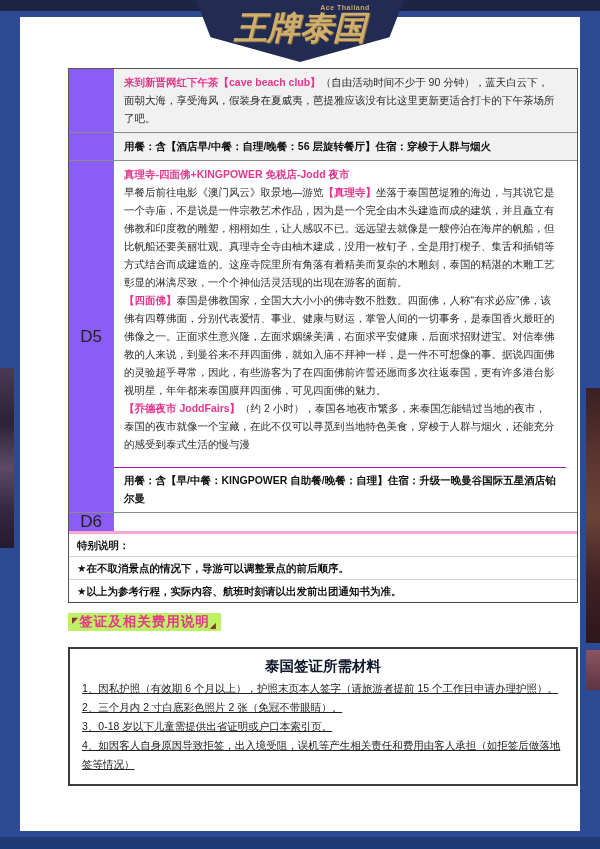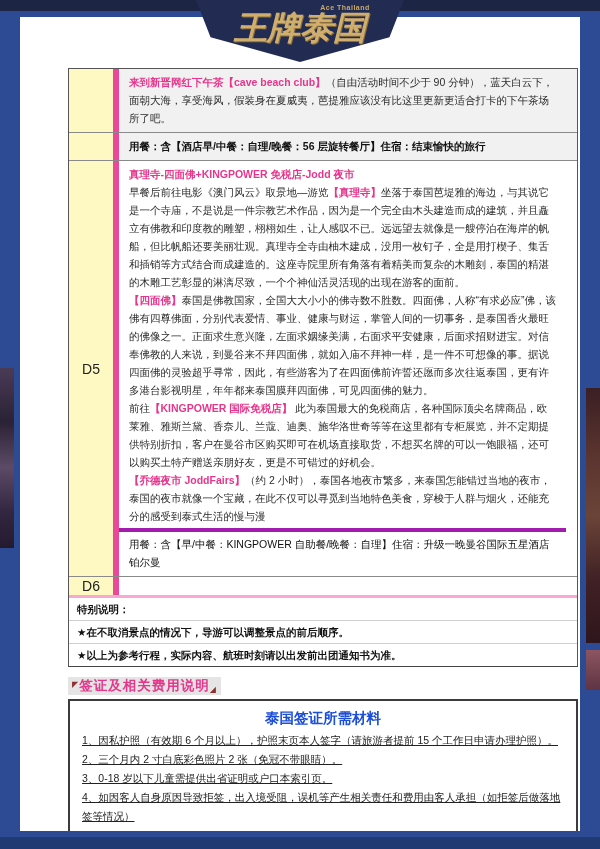--- a/index.html
+++ b/index.html
@@ -36,40 +36,40 @@
   .logo-cn{display:block;color:#cfae6e;font-size:33px;font-weight:bold;font-style:italic;
     font-family:"DejaVu Serif","Liberation Serif",serif;line-height:1;margin-top:0px;
     text-shadow:1px 1px 0 #8a6d3b;}
 
   
   .content{position:absolute;left:48px;top:51px;width:510px;box-sizing:border-box;}
   .tbl{border:1px solid #555;border-bottom:1px solid #444;width:100%;box-sizing:border-box;
     font-size:10.5px;color:#2b2b2b;line-height:18px;}
   .row{display:flex;border-top:1px solid #8a8a8a;}
   .row:first-child{border-top:none;}
-  .daycell{width:44px;flex:0 0 44px;border-right:6px solid #ec4899;display:flex;
-    align-items:center;justify-content:center;font-size:14px;color:#222;background:#fef9c3;}
+  .daycell{width:44px;flex:0 0 44px;border-right:1px solid #ec4899;display:flex;
+    align-items:center;justify-content:center;font-size:17px;color:#222;background:#8b5cf6;}
   .cc{flex:1;padding:4px 21px 5px 10px;box-sizing:border-box;}
   .gray{background:#f1f1f1;}
   .pink{color:#e6368c;font-weight:bold;}
   .mealline{display:flex;font-weight:bold;color:#111;}
-  .d5meal{border-top:4px solid #a21caf;margin:3px -10px 0 -10px;padding:3px 10px 0 10px;
-    font-weight:normal;color:#111;}
+  .d5meal{border-top:1px solid #a21caf;margin:14px -10px 0 -10px;padding:3px 10px 0 10px;
+    font-weight:bold;color:#111;}
   .para{margin:0;}
   .fullrow{border-top:3px solid #f9a8d4;padding:2px 8px;font-weight:bold;color:#111;}
   .fullrow.light{border-top:1px solid #cfcfcf;}
 
   
-  .visa-head{margin:10px 0 4px 0;display:inline-block;background:#e5e5e5;padding:0 4px;
+  .visa-head{margin:10px 0 16px 0;display:inline-block;background:#bef264;padding:0 4px;
     font-size:13.5px;font-weight:bold;color:#e6368c;letter-spacing:1px;text-align:right;}
   .tri{color:#8c3030;font-size:8px;vertical-align:3px;}
   .tri.br{vertical-align:-2px;}
   .visa-box{border:2px solid #3c3c3c;padding:6px 12px 10px 12px;font-size:10.5px;
     color:#222;line-height:19px;}
-  .visa-title{text-align:center;color:#1d4ed8;font-weight:bold;font-size:14.5px;
+  .visa-title{text-align:center;color:#0f172a;font-weight:bold;font-size:14.5px;
     line-height:22px;margin-bottom:2px;}
   .visa-item{margin:0;text-decoration:underline;}
 </style>
 </head>
 <body>
 
 <div class="top-strip"></div>
 <div class="bottom-strip"></div>
 <div class="photo-strip photo-left"></div>
 <div class="photo-strip photo-right"></div>
@@ -85,32 +85,31 @@
         <div class="cc gray">
           <p class="para"><span class="pink">来到新晋网红下午茶【cave beach club】</span><span>（自由活动时间不少于 90 分钟），蓝天白云下，面朝大海，享受海风，假装身在夏威夷，芭提雅应该没有比这里更新更适合打卡的下午茶场所了吧。</span></p>
         </div>
       </div>
 
       <div class="row">
         <div class="daycell"></div>
         <div class="cc gray">
           <div class="mealline">
             <span>用餐：含【酒店早/中餐：自理/晚餐：56 层旋转餐厅】</span>
-            <span>住宿：结束愉快的旅行</span>
+            <span>住宿：穿梭于人群与烟火</span>
           </div>
         </div>
       </div>
 
       <div class="row">
         <div class="daycell">D5</div>
         <div class="cc">
           <p class="para pink">真理寺-四面佛+KINGPOWER 免税店-Jodd 夜市</p>
           <p class="para"><span>早餐后前往电影《澳门风云》取景地—游览</span><span class="pink">【真理寺】</span><span>坐落于泰国芭堤雅的海边，与其说它是一个寺庙，不是说是一件宗教艺术作品，因为是一个完全由木头建造而成的建筑，并且矗立有佛教和印度教的雕塑，栩栩如生，让人感叹不已。远远望去就像是一艘停泊在海岸的帆船，但比帆船还要美丽壮观。真理寺全寺由柚木建成，没用一枚钉子，全是用打楔子、集舌和插销等方式结合而成建造的。这座寺院里所有角落有着精美而复杂的木雕刻，泰国的精湛的木雕工艺彰显的淋漓尽致，一个个神仙活灵活现的出现在游客的面前。</span></p>
           <p class="para"><span class="pink">【四面佛】</span><span>泰国是佛教国家，全国大大小小的佛寺数不胜数。四面佛，人称“有求必应”佛，该佛有四尊佛面，分别代表爱情、事业、健康与财运，掌管人间的一切事务，是泰国香火最旺的佛像之一。正面求生意兴隆，左面求姻缘美满，右面求平安健康，后面求招财进宝。对信奉佛教的人来说，到曼谷来不拜四面佛，就如入庙不拜神一样，是一件不可想像的事。据说四面佛的灵验超乎寻常，因此，有些游客为了在四面佛前许誓还愿而多次往返泰国，更有许多港台影视明星，年年都来泰国膜拜四面佛，可见四面佛的魅力。</span></p>
-          <p class="para"><span>前往</span><span class="pink">【KINGPOWER 国际免税店】</span><span> 此为泰国最大的免税商店，各种国际顶尖名牌商品，欧莱雅、雅斯兰黛、香奈儿、兰蔻、迪奥、施华洛世奇等等在这里都有专柜展览，并不定期提供特别折扣，客户在曼谷市区购买即可在机场直接取货，不想买名牌的可以一饱眼福，还可以购买土特产赠送亲朋好友，更是不可错过的好机会。</span></p>
           <p class="para"><span class="pink">【乔德夜市 JoddFairs】</span><span>（约 2 小时），泰国各地夜市繁多，来泰国怎能错过当地的夜市，泰国的夜市就像一个宝藏，在此不仅可以寻觅到当地特色美食，穿梭于人群与烟火，还能充分的感受到泰式生活的慢与漫</span></p>
           <div class="d5meal">用餐：含【早/中餐：KINGPOWER 自助餐/晚餐：自理】住宿：升级一晚曼谷国际五星酒店铂尔曼</div>
         </div>
       </div>
 
       <div class="row">
         <div class="daycell">D6</div>
       </div>
 
       <div class="fullrow">特别说明：</div>

